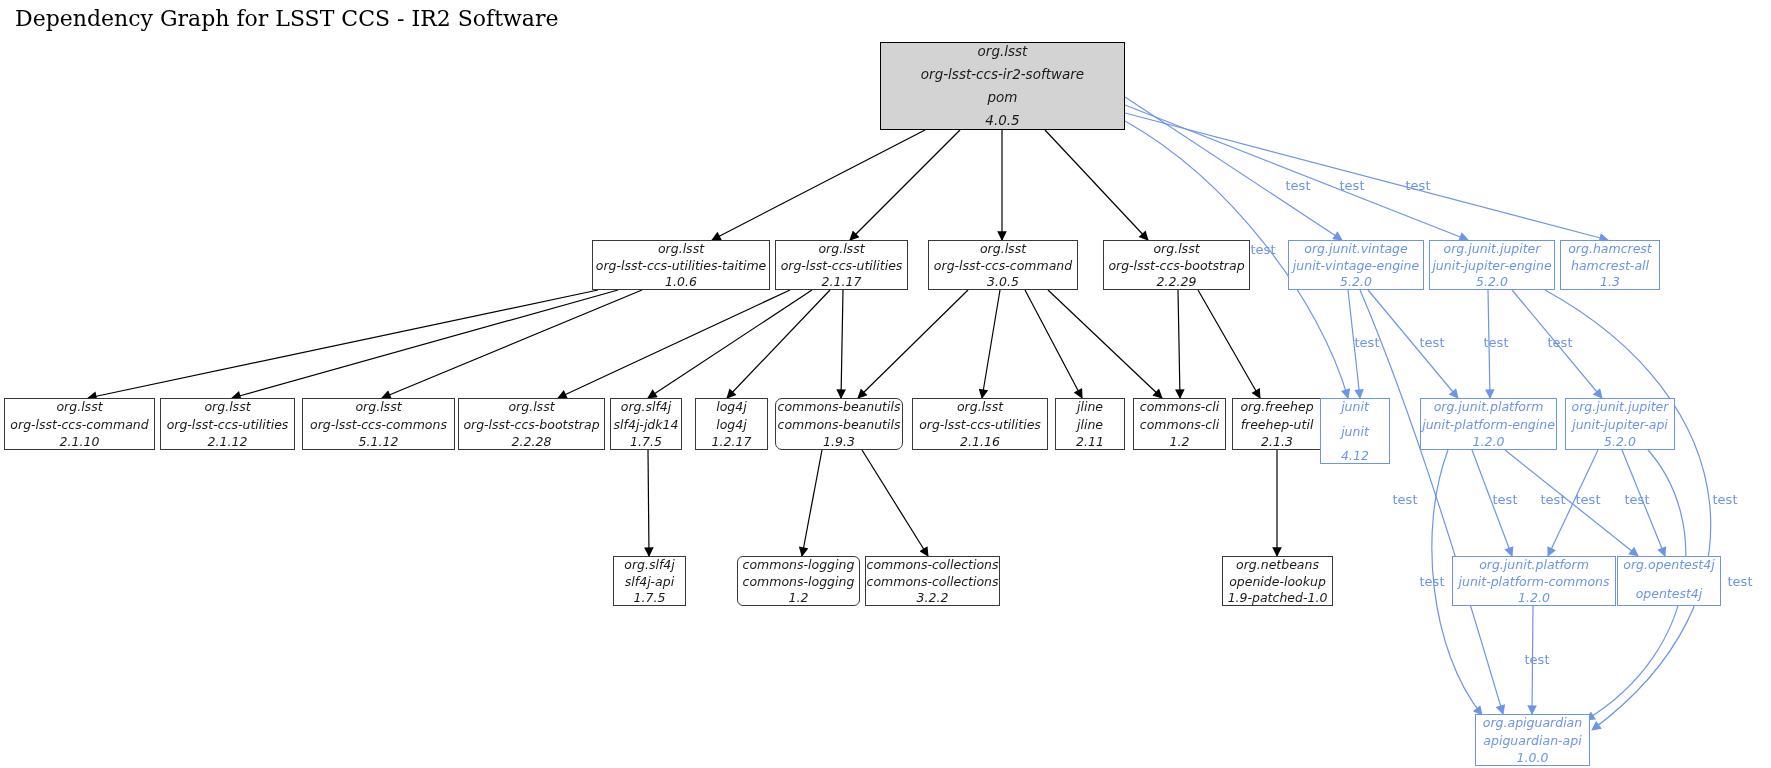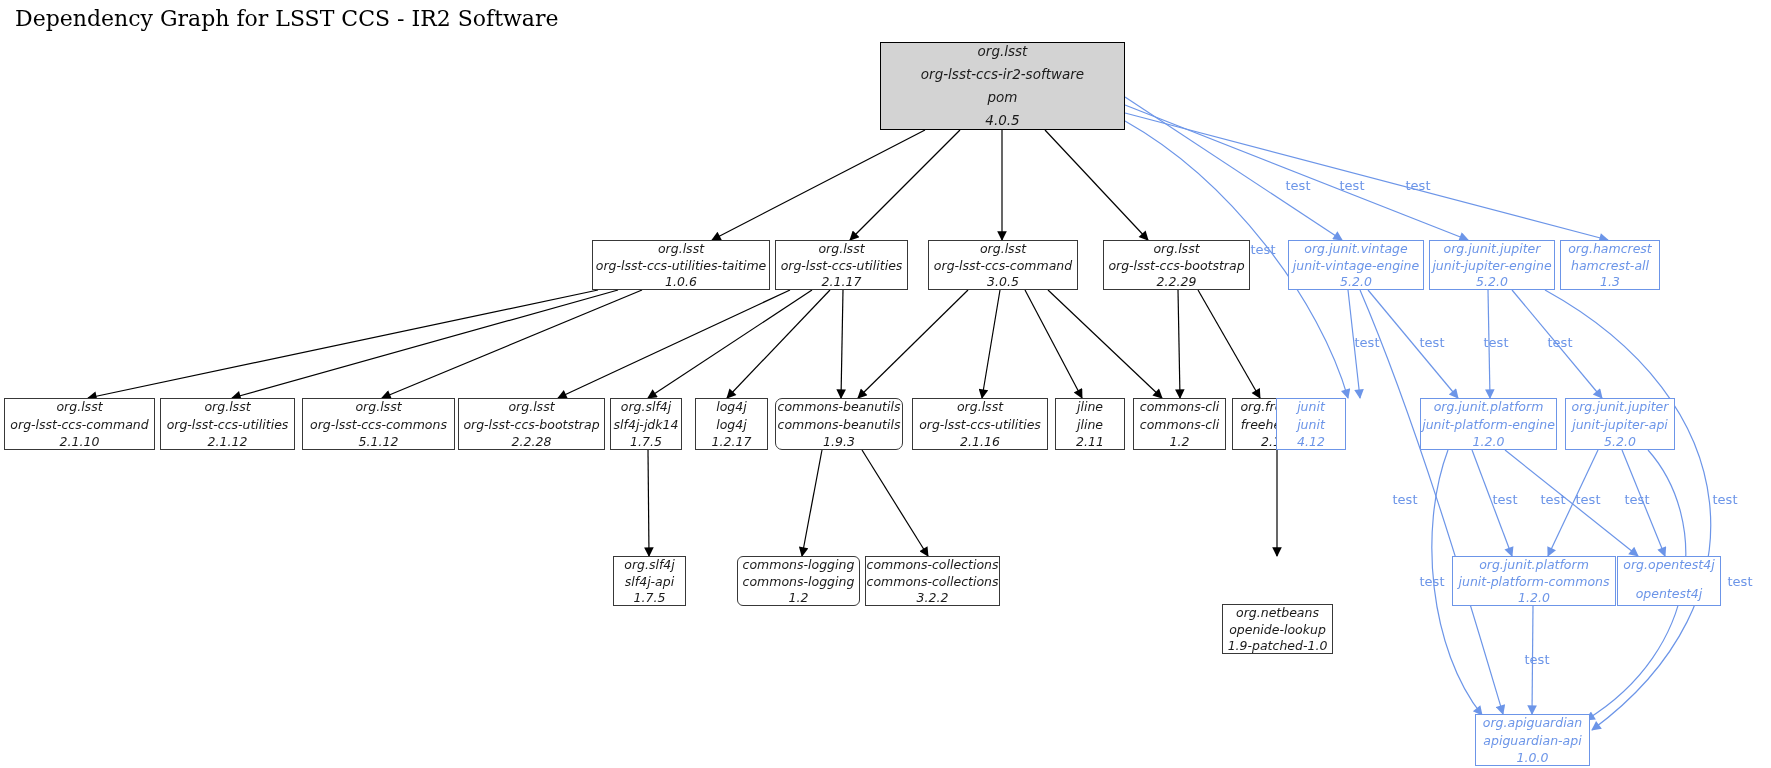--- a/index.html
+++ b/index.html
@@ -200,21 +200,21 @@
       <div class="node compile" style="left: 1133px; top: 398px; width: 93px; height: 52px;">
         <div>commons-cli</div>
         <div>commons-cli</div>
         <div>1.2</div>
       </div>
       <div class="node compile" style="left: 1232px; top: 398px; width: 90px; height: 52px;">
         <div>org.freehep</div>
         <div>freehep-util</div>
         <div>2.1.3</div>
       </div>
-      <div class="node test" style="left: 1276px; top: 398px; width: 70px; height: 52px;">
+      <div class="node test" style="left: 1320px; top: 398px; width: 70px; height: 66px;">
         <div>junit</div>
         <div>junit</div>
         <div>4.12</div>
       </div>
       <div class="node test" style="left: 1420px; top: 398px; width: 137px; height: 52px;">
         <div>org.junit.platform</div>
         <div>junit-platform-engine</div>
         <div>1.2.0</div>
       </div>
       <div class="node test" style="left: 1565px; top: 398px; width: 110px; height: 52px;">
@@ -230,21 +230,21 @@
       <div class="node compile" style="left: 737px; top: 556px; width: 123px; height: 50px; border-radius: 6px;">
         <div>commons-logging</div>
         <div>commons-logging</div>
         <div>1.2</div>
       </div>
       <div class="node compile" style="left: 865px; top: 556px; width: 135px; height: 50px;">
         <div>commons-collections</div>
         <div>commons-collections</div>
         <div>3.2.2</div>
       </div>
-      <div class="node compile" style="left: 1222px; top: 556px; width: 111px; height: 50px; margin-top: 48px;">
+      <div class="node compile" style="left: 1222px; top: 556px; width: 111px; height: 50px;">
         <div>org.netbeans</div>
         <div>openide-lookup</div>
         <div>1.9-patched-1.0</div>
       </div>
       <div class="node test" style="left: 1452px; top: 556px; width: 164px; height: 50px;">
         <div>org.junit.platform</div>
         <div>junit-platform-commons</div>
         <div>1.2.0</div>
       </div>
       <div class="node test" style="left: 1617px; top: 556px; width: 104px; height: 50px; gap: 14px;">

